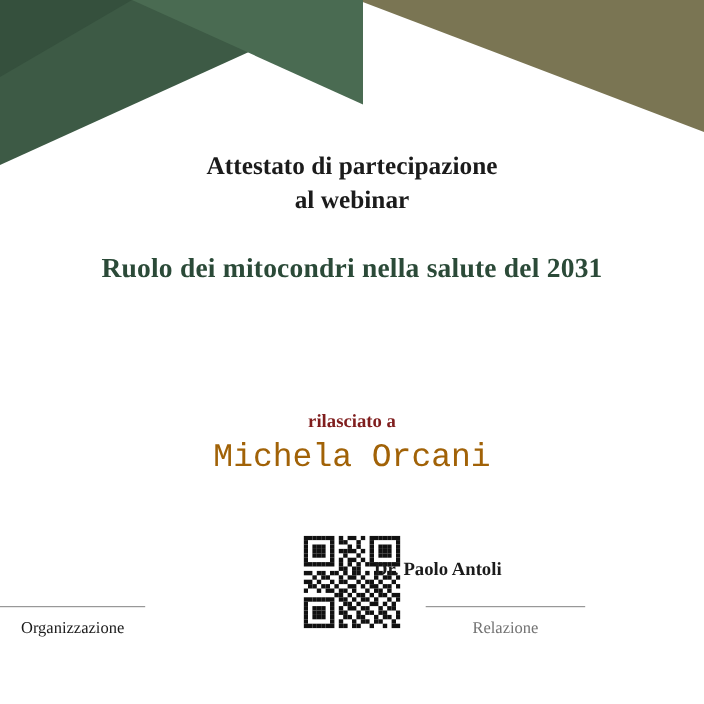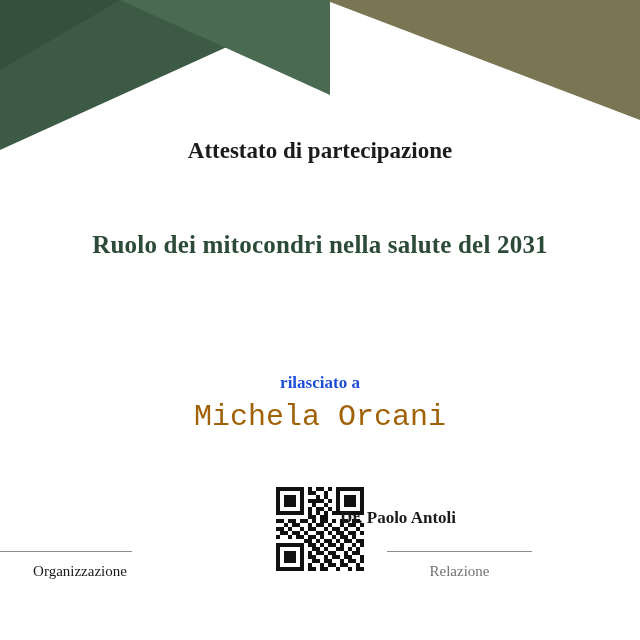--- a/index.html
+++ b/index.html
@@ -76,21 +76,21 @@
     line-height: 21px;
   }
   .issued-to {
     position: absolute;
     top: 373px;
     left: 0;
     width: 640px;
     text-align: center;
     font-size: 17px;
     font-weight: bold;
-    color: #1d4ed8;
+    color: #7f1d1d;
   }
   .recipient {
     position: absolute;
     top: 400px;
     left: 0;
     width: 640px;
     text-align: center;
     font-size: 30px;
     color: #a16207;
     font-family: Liberation Mono, monospace;
@@ -146,21 +146,20 @@
     background: #8d8d8d;
   }
   .sig-left-label {
     position: absolute;
     left: 0;
     top: 563px;
     width: 132px;
     text-align: center;
     font-size: 15px;
     color: #1b1b1b;
-    margin-left: 14px;
   }
   .signer {
     position: absolute;
     right: 4px;
     top: 508px;
     width: 260px;
     text-align: center;
     font-size: 17px;
     font-weight: bold;
     color: #1b1b1b;
@@ -195,20 +194,21 @@
       <polygon points="330,0 640,0 640,120 325,0" fill="#7a7553"></polygon>
       <polygon points="120,0 330,0 330,95" fill="#4a6b52"></polygon>
       <polygon points="0,0 120,0 0,70" fill="#35503d"></polygon>
     </svg>
   </div>
 
   <div class="content">
 
     <div class="title">
       <span>Attestato di partecipazione</span>
+      <span class="line2">al webinar</span>
     </div>
 
     <div class="webinar-title">Ruolo dei mitocondri nella salute del 2031</div>
 
 
     <div class="issued-to">rilasciato a</div>
     <div class="recipient">Michela Orcani</div>
 
 
     <div class="qr">

